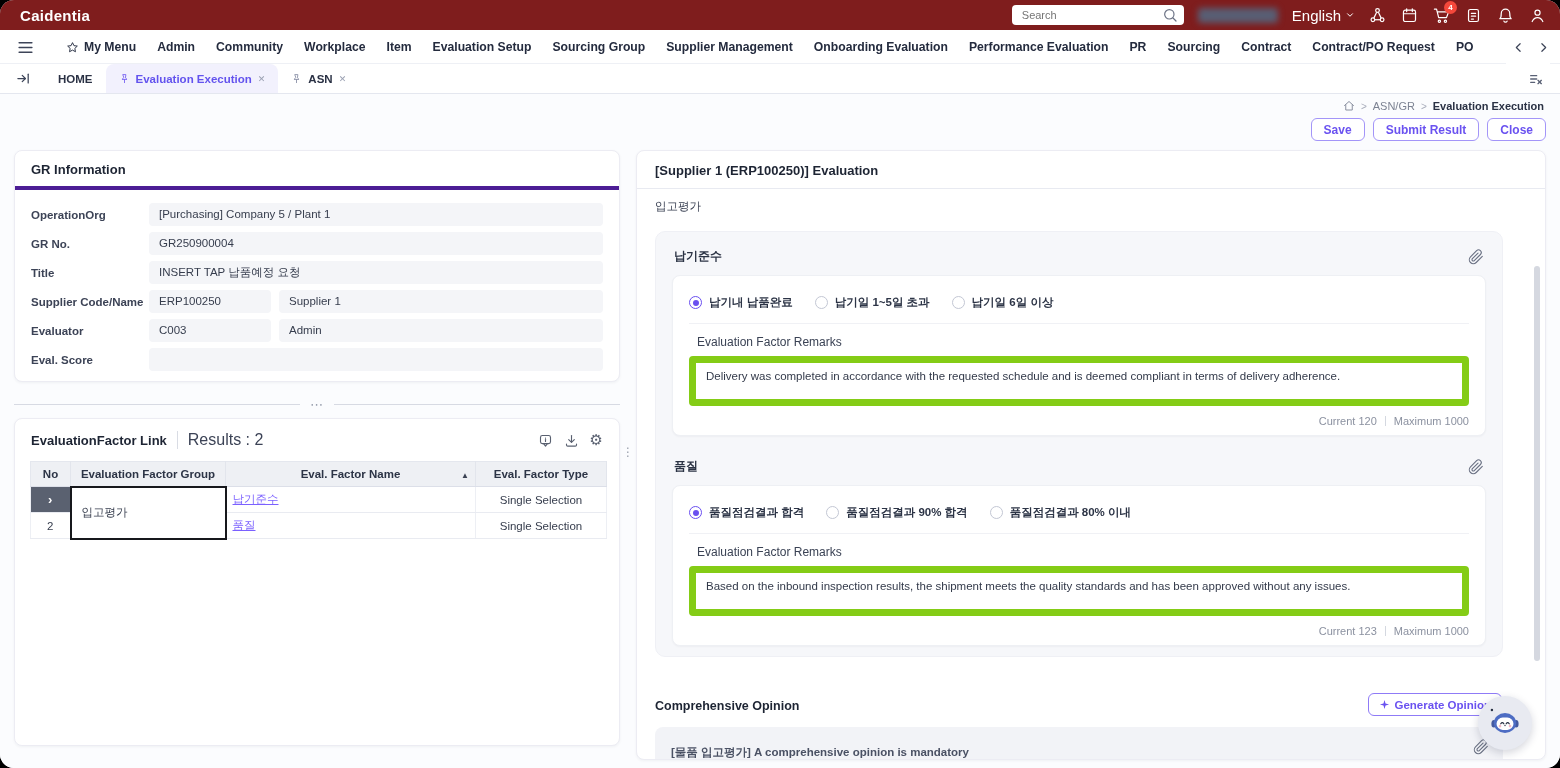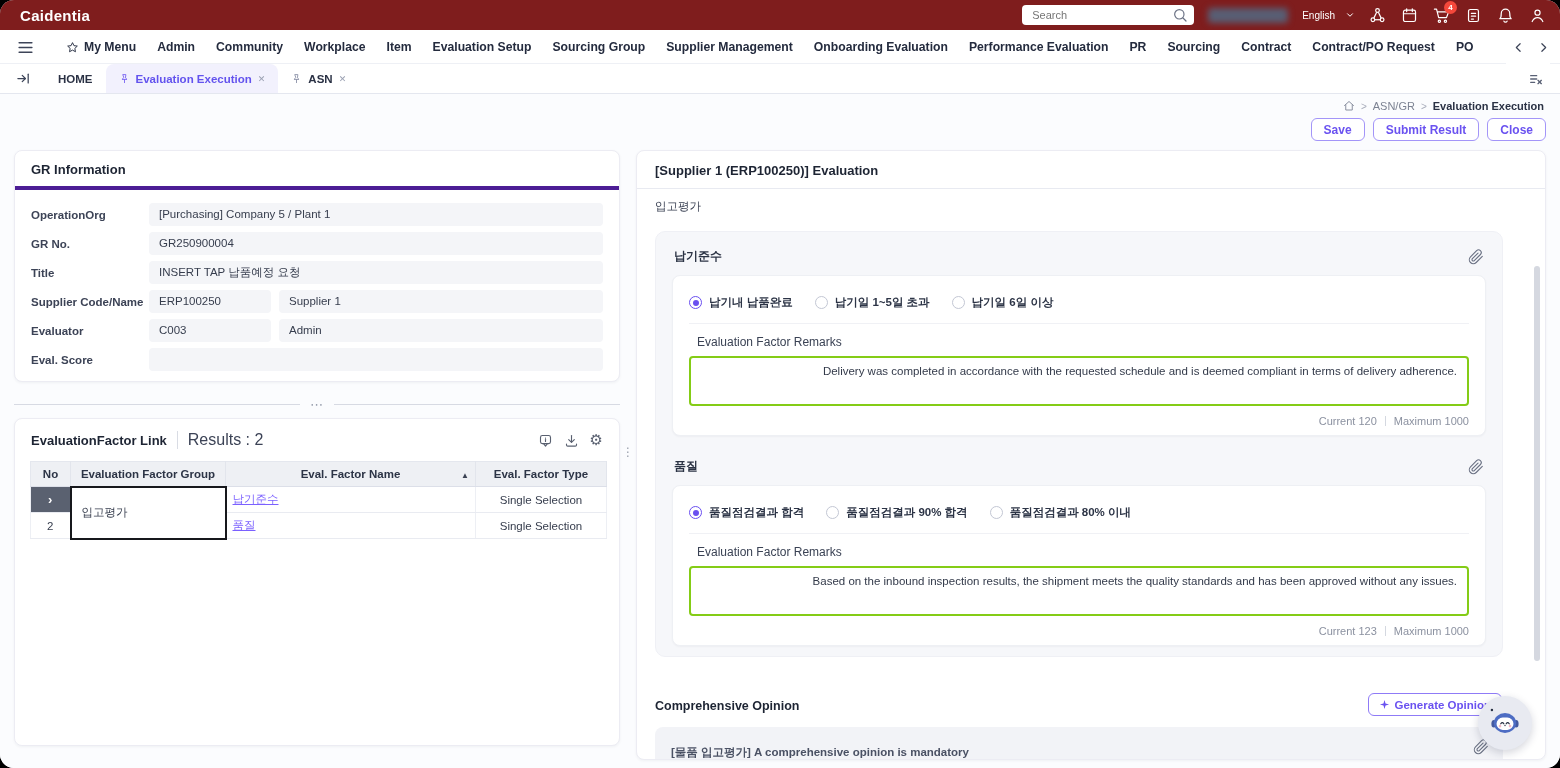--- a/index.html
+++ b/index.html
@@ -8,21 +8,21 @@
     background:#fbfcfe;font-family:"Liberation Sans","DejaVu Sans",sans-serif;color:#333a4a;}
 
   
   .topbar{position:absolute;top:0;left:0;right:0;height:30px;background:#7f1d1d;display:flex;align-items:center;}
   .logo{margin-left:20px;color:#fff;font-size:15px;font-weight:700;letter-spacing:.3px;}
   .topbar-right{position:absolute;right:14px;display:flex;align-items:center;gap:14px;height:30px;}
   .searchbox{display:flex;align-items:center;background:#fff;border-radius:4px;height:20px;width:172px;padding:0 6px 0 8px;}
   .searchbox input{border:none;outline:none;flex:1;font-size:11px;font-family:inherit;color:#333;background:transparent;min-width:0;}
   .searchbox .ic{color:#6b7284;}
   .blurname{width:80px;height:15px;border-radius:3px;background:#585e74;filter:blur(3px);}
-  .lang{display:flex;align-items:center;gap:10px;color:#fff;font-size:10px;}
+  .lang{display:flex;align-items:center;gap:4px;color:#fff;font-size:15px;}
   .topicons{display:flex;align-items:center;gap:15px;color:#fff;}
   .topicons .ic{width:17px;height:17px;}
   .cart-wrap{position:relative;display:flex;}
   .badge{position:absolute;top:-6px;right:-7px;min-width:13px;height:13px;border-radius:50%;background:#f5483b;color:#fff;
     font-size:8px;font-weight:700;display:flex;align-items:center;justify-content:center;padding:0 2px;}
   .ic{width:16px;height:16px;display:inline-block;flex:none;}
 
   
   .menubar{position:absolute;top:30px;left:0;right:0;height:34px;background:#fff;border-bottom:1px solid #eef0f5;}
   .hamburger{position:absolute;left:16px;top:8px;color:#3d4458;}
@@ -111,22 +111,22 @@
   .clip-btn{color:#6b7284;cursor:pointer;background:none;border:none;padding:0;display:flex;}
   .subcard{background:#fff;border:1px solid #eef0f4;border-radius:8px;box-shadow:0 1px 2px rgba(25,30,60,.04);padding:13px 16px 8px;}
   .radio-row{display:flex;align-items:center;gap:22px;margin:6px 0 2px;text-align:center;}
   .radio{display:flex;align-items:center;gap:7px;font-size:11.5px;font-weight:600;color:#2c3446;cursor:pointer;}
   .rdot{width:13px;height:13px;border-radius:50%;border:1px solid #c3c7d4;background:#fff;position:relative;flex:none;}
   .radio.checked .rdot{border:1.5px solid #6a4ff0;}
   .radio.checked .rdot::after{content:"";position:absolute;left:50%;top:50%;transform:translate(-50%,-50%);
     width:6px;height:6px;border-radius:50%;background:#6a4ff0;}
   .sub-div{height:1px;background:#f0f1f5;margin:13px 0 0;}
   .remarks-label{font-size:12px;color:#3a4254;margin:11px 8px 7px;}
-  .remarks{width:100%;height:50px;border:2px solid #84cc16;border-radius:4px;padding:7px 10px;font-size:11.5px;color:#333a4a;
-    font-family:inherit;resize:none;outline:none;background:#fff;text-align:right;}
+  .remarks{width:100%;height:50px;border:7px solid #84cc16;border-radius:4px;padding:7px 10px;font-size:11.5px;color:#333a4a;
+    font-family:inherit;resize:none;outline:none;background:#fff;}
   .counter{display:flex;align-items:center;justify-content:flex-end;gap:8px;margin-top:5px;font-size:11px;color:#8b91a0;}
   .vsep{width:1px;height:10px;background:#d4d8e0;}
   .factor-gap{height:18px;}
 
   .comp-label{position:absolute;left:18px;top:548px;font-size:12.5px;font-weight:700;color:#1d2433;}
   .gen-btn{position:absolute;top:542px;right:43px;height:23px;padding:0 10px;border:1px solid #8f7bf7;border-radius:6px;
     background:#fff;color:#6a52f0;font-size:11.5px;font-weight:700;font-family:inherit;cursor:pointer;display:flex;align-items:center;gap:5px;}
   .gen-btn .ic{width:11px;height:11px;}
   .opinion{position:absolute;left:18px;top:576px;width:848px;height:34px;background:#f2f3f7;border-radius:8px 8px 0 0;overflow:hidden;}
   .opinion-text{position:absolute;left:16px;top:18px;font-size:11.5px;font-weight:600;color:#4a5164;white-space:nowrap;}

